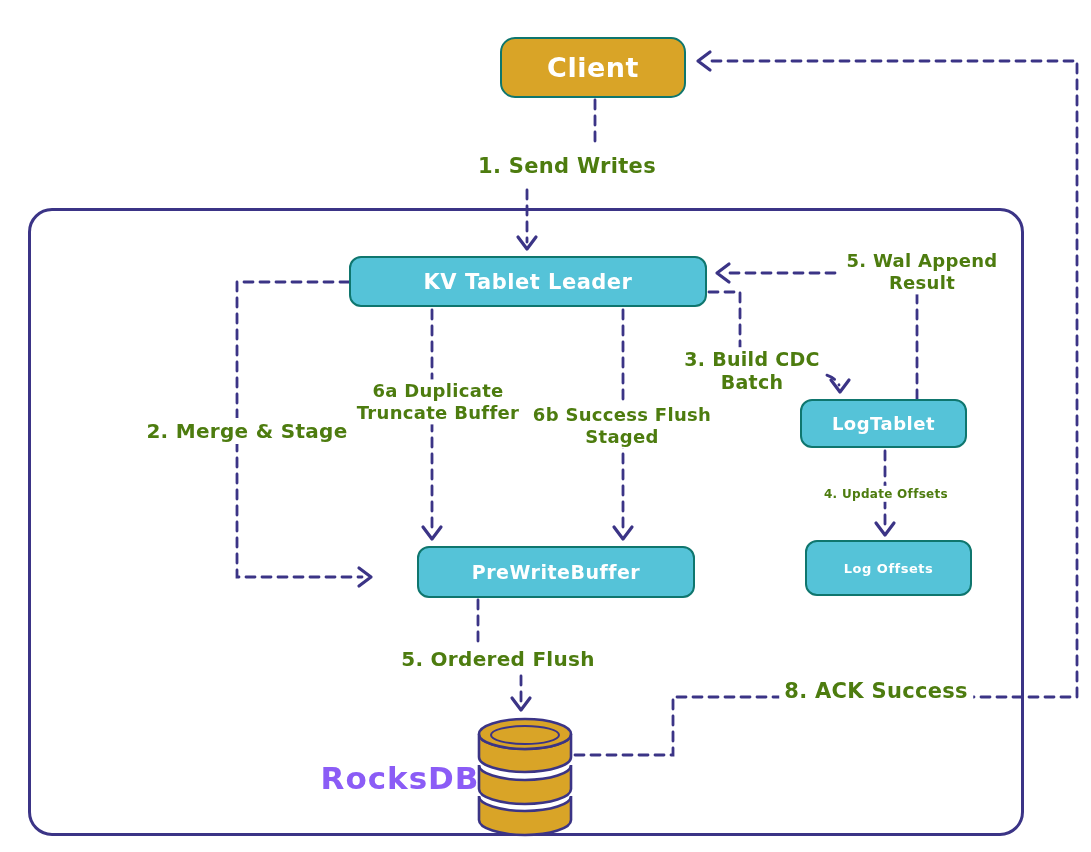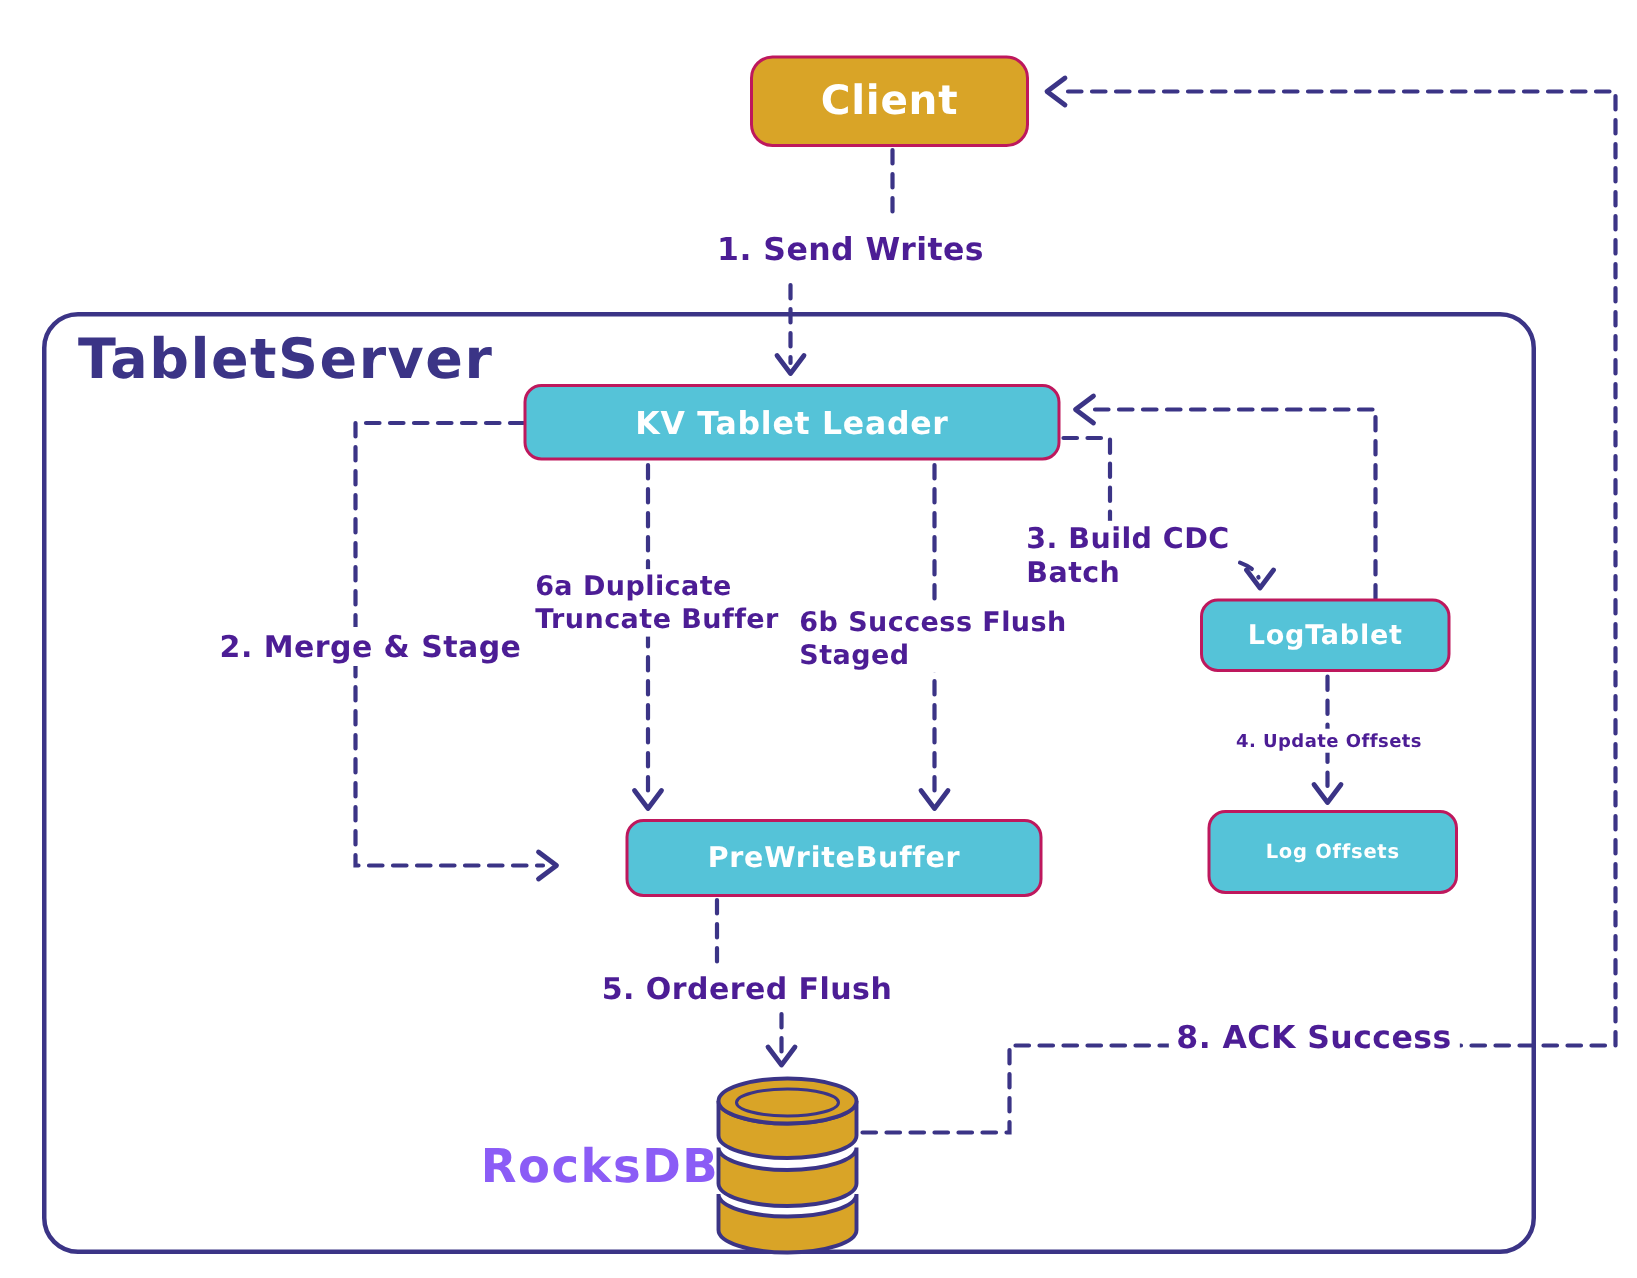--- a/index.html
+++ b/index.html
@@ -11,33 +11,33 @@
   .container-box{
     position:absolute;left:28px;top:208px;width:990px;height:622px;
     border:3px solid #3b3486;border-radius:24px;z-index:1;background:transparent;
   }
   .container-title{
     position:absolute;left:52px;top:218px;z-index:4;
     color:#3b3486;font-size:37px;font-weight:700;letter-spacing:1px;
   }
   .node{
     position:absolute;z-index:3;display:flex;align-items:center;justify-content:center;
-    color:#ffffff;font-weight:700;border:2px solid #be185d;box-sizing:border-box;
+    color:#ffffff;font-weight:700;border:2px solid #0f766e;box-sizing:border-box;
     letter-spacing:0.5px;
   }
   .node.cyan{background:#55c3d8;border-radius:12px;}
   .node.gold{background:#d9a427;border-radius:15px;}
   .node-client{left:500px;top:37px;width:186px;height:61px;font-size:27px;}
   .node-kv{left:349px;top:256px;width:358px;height:51px;font-size:21px;text-align:center;}
   .node-logtablet{left:800px;top:399px;width:167px;height:49px;font-size:18px;}
   .node-logoffsets{left:805px;top:540px;width:167px;height:56px;font-size:13px;}
   .node-prewrite{left:378px;top:546px;width:278px;height:52px;font-size:19px;margin-left:39px;}
   .edge-label{
     position:absolute;z-index:4;transform:translate(-50%,-50%);
-    color:#4c1d95;font-weight:700;white-space:pre-line;
+    color:#4d7c0f;font-weight:700;white-space:pre-line;text-align:center;
     line-height:1.2;letter-spacing:0.3px;
   }
   .edge-label.bg{background:#ffffff;padding:1px 5px;}
   .rocksdb-label{
     position:absolute;z-index:4;transform:translate(-50%,-50%);
     left:400px;top:778px;color:#8b5cf6;font-size:31px;font-weight:700;letter-spacing:1px;
   }
   .el1{left:567px;top:167px;font-size:21px;}
   .el2{left:247px;top:431px;font-size:20px;}
   .el3{left:752px;top:371px;font-size:19px;}
@@ -47,21 +47,20 @@
   .el6b{left:622px;top:426px;font-size:18px;}
   .el7{left:498px;top:659px;font-size:20px;}
   .el8{left:876px;top:692px;font-size:21px;}
 </style>
 </head>
 <body>
 
 <div class="stage">
 
   <div class="container-box"></div>
-  <div class="container-title">TabletServer</div>
 
   <svg class="svg-layer" width="1091" height="852" viewBox="0 0 1091 852">
     <g stroke="#3b3486" stroke-width="2.8" fill="none" stroke-linecap="round" stroke-dasharray="9 7">
       <path d="M 595 100 V 146"></path>
       <path d="M 527 190 V 242"></path>
       <path d="M 349 282 H 237 V 577 H 362"></path>
       <path d="M 709 292 H 740 V 348"></path>
       <path d="M 795 371 Q 833 371 839 385"></path>
       <path d="M 885 451 V 527"></path>
       <path d="M 917 399 V 273 H 726"></path>
@@ -112,20 +111,21 @@
     <span>PreWriteBuffer</span>
   </div>
 
   <div class="rocksdb-label">RocksDB</div>
 
   <div class="edge-label el1">1. Send Writes</div>
   <div class="edge-label bg el2">2. Merge &amp; Stage</div>
   <div class="edge-label bg el3">3. Build CDC
 Batch</div>
   <div class="edge-label bg el4">4. Update Offsets</div>
+  <div class="edge-label bg el5">5. Wal Append Result</div>
   <div class="edge-label bg el6a">6a Duplicate
 Truncate Buffer</div>
   <div class="edge-label bg el6b">6b Success Flush
 Staged</div>
   <div class="edge-label bg el7">5. Ordered Flush</div>
   <div class="edge-label bg el8">8. ACK Success</div>
 
 </div>
 
 </body></html>

